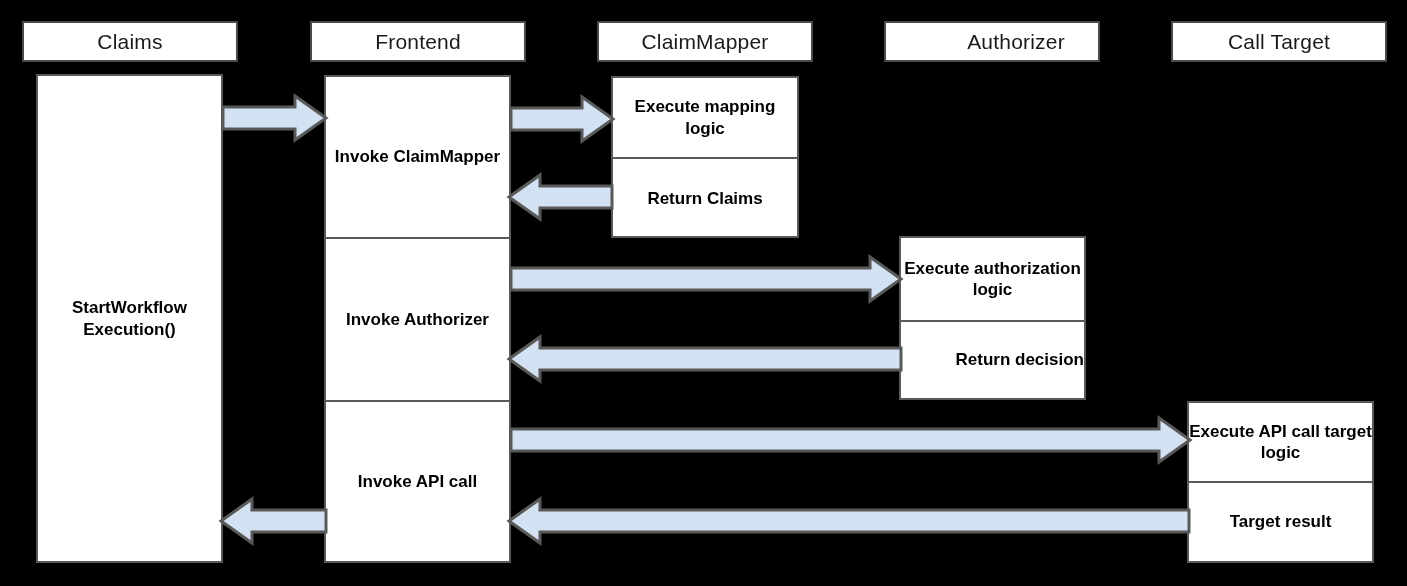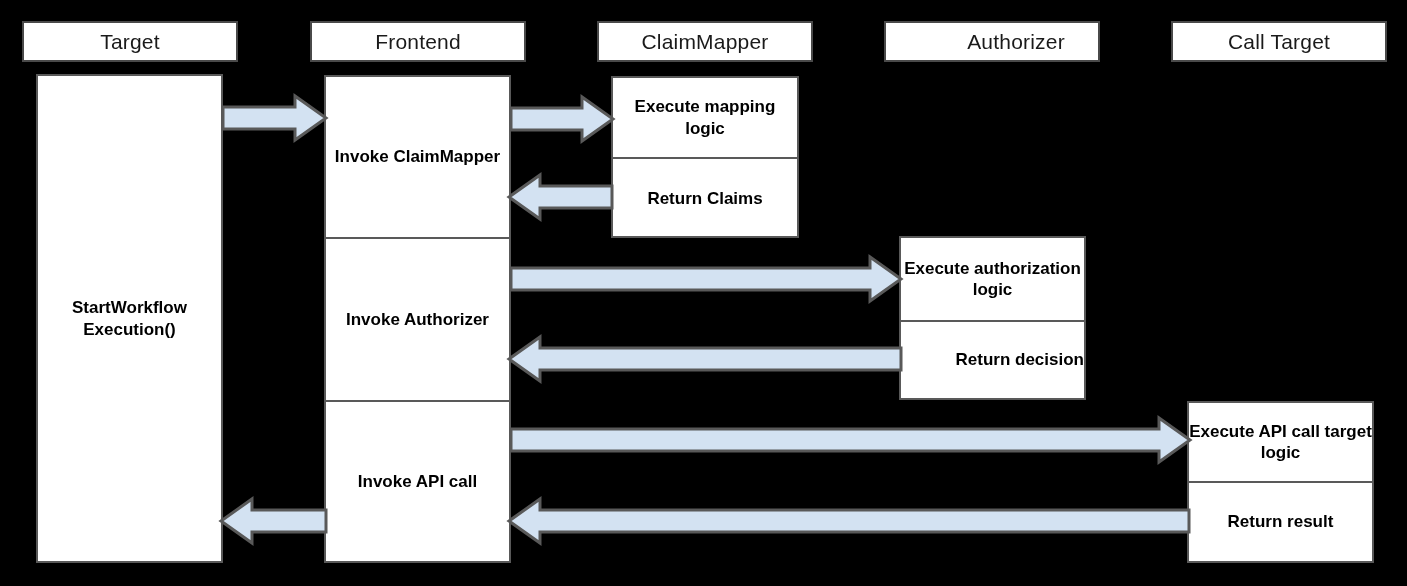--- a/index.html
+++ b/index.html
@@ -60,21 +60,21 @@
     position: absolute;
   }
   .arrow svg { display: block; overflow: visible; }
 </style>
 </head>
 <body>
 
 <div id="canvas">
 
   <div class="lifeline-head" style="left:22px; top:21px; width:216px; height:41px;">
-    <span>Target</span>
+    <span>Claims</span>
   </div>
 
   <div class="lifeline-head" style="left:310px; top:21px; width:216px; height:41px;text-align:right;">
     <span>Frontend</span>
   </div>
 
   <div class="lifeline-head" style="left:597px; top:21px; width:216px; height:41px;">
     <span>ClaimMapper</span>
   </div>
 
@@ -120,21 +120,21 @@
     <div class="act-seg divider-top" style="top:82px; height:78px;justify-content:flex-end;">
       <span>Return decision</span>
     </div>
   </div>
 
   <div class="act-box" style="left:1187px; top:401px; width:187px; height:162px;">
     <div class="act-seg" style="top:0; height:78px;">
       <span>Execute API call target logic</span>
     </div>
     <div class="act-seg divider-top" style="top:78px; height:80px;">
-      <span>Return result</span>
+      <span>Target result</span>
     </div>
   </div>
 
   <div class="arrow" style="left:223px; top:96px; width:103px; height:44px;">
     <svg width="103" height="44" viewBox="0 0 103 44" preserveAspectRatio="none">
       <polygon points="0,11 72,11 72,0 103,22 72,44 72,33 0,33" fill="#d3e2f2" stroke="#595959" stroke-width="3" stroke-linejoin="miter"></polygon>
     </svg>
   </div>
 
   <div class="arrow" style="left:511px; top:97px; width:102px; height:44px;">

